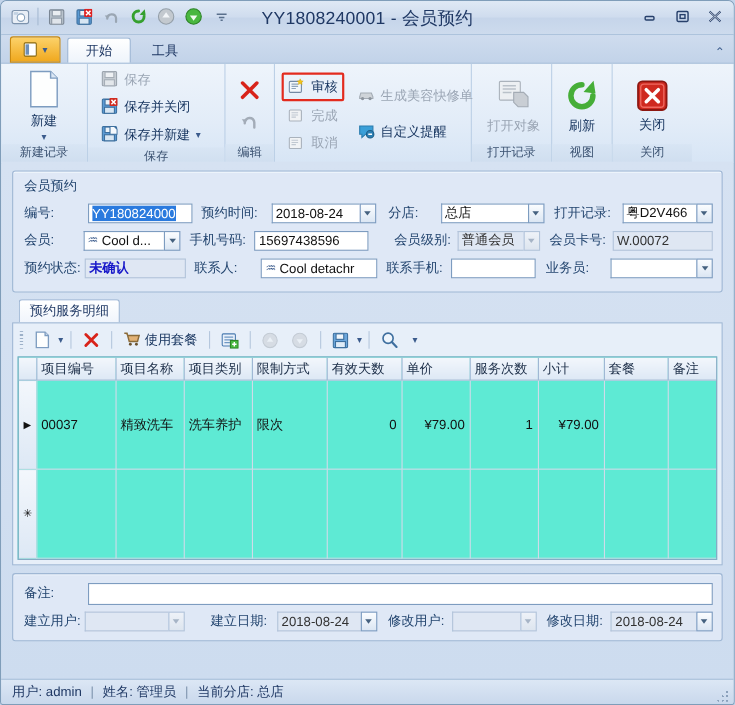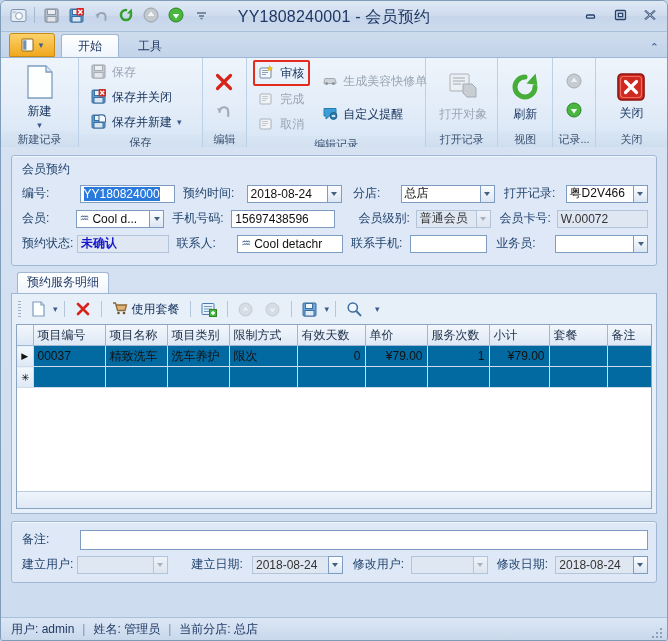--- a/index.html
+++ b/index.html
@@ -125,22 +125,22 @@
     border:1px solid #9fb7d4;background:#e7eff9;padding:4px;
   }
   .gtoolbar{display:flex;align-items:center;height:22px;gap:3px;padding-left:2px;}
   .tbtn{width:22px;height:20px;display:flex;align-items:center;justify-content:center;cursor:pointer;border:1px solid transparent;border-radius:2px;}
   .tbtn.dis{cursor:default;opacity:.55;}
   .tsep{width:1px;height:16px;background:#b5c7dd;margin:0 3px;}
   .tlabelbtn{display:flex;align-items:center;gap:4px;padding:0 4px;height:20px;cursor:pointer;font-size:12px;color:#13315c;}
   .grip{width:3px;height:16px;margin-right:2px;
         background:repeating-linear-gradient(to bottom,#9cb0c8 0 1px,transparent 1px 3px);}
   .dgrid{
-    margin-top:4px;border:1px solid #8aa5c4;background:#0369a1;height:185px;box-sizing:border-box;overflow:hidden;
-    display:flex;flex-direction:column;
+    margin-top:4px;border:1px solid #8aa5c4;background:#5eead4;height:185px;box-sizing:border-box;overflow:hidden;
+    display:flex;flex-direction:row;
   }
   table.dg{border-collapse:collapse;width:100%;table-layout:fixed;font-size:12px;}
   table.dg th{
     background:linear-gradient(to bottom,#f3f7fc,#dde8f5);
     border-right:1px solid #9fb7d4;border-bottom:1px solid #9fb7d4;
     font-weight:normal;color:#1b2d47;height:20px;padding:0 4px;text-align:left;
   }
   table.dg td{
     border-right:1px solid #cfdbe9;border-bottom:1px solid #cfdbe9;
     height:20px;padding:0 4px;color:#111;overflow:hidden;white-space:nowrap;
@@ -393,21 +393,20 @@
               <svg width="16" height="14" viewBox="0 0 16 14">
                   <path d="M2 1.5 H14 V9 H7.5 L4 12 V9 H2 Z" fill="#3a9fd8" stroke="#2a7cae"></path>
                   <circle cx="11.5" cy="9" r="3.4" fill="#2b7fb4" stroke="#1d5e88"></circle>
                   <path d="M9.8 9 H13.2" stroke="#fff" stroke-width="1.4"></path>
                 </svg>
             </span>
             <span>自定义提醒</span>
           </div>
         </div>
       </div>
-      <div class="rlabel">编辑记录</div>
     </div>
 
     <div class="rgroup" style="width:72px">
       <div class="rbody" style="justify-content:flex-end">
         <div class="bigbtn">
           <svg width="34" height="32" viewBox="0 0 34 32">
               <rect x="4" y="3" width="19" height="17" rx="1" fill="#eceff2" stroke="#aab2bb"></rect>
               <path d="M7 7 H19 M7 10 H19 M7 13 H15" stroke="#b9c1c9" stroke-width="1.4"></path>
               <path d="M17 13 L26 13 L30 17 L30 26 L21 26 L17 22 Z" fill="#c9ced4" stroke="#a3abb4"></path>
             </svg>
@@ -423,43 +422,20 @@
           <svg width="32" height="32" viewBox="0 0 32 32">
               <path d="M26 16 A10 10 0 1 1 16 6" stroke="#46ae38" stroke-width="5" fill="none" stroke-linecap="round"></path>
               <path d="M26.6 2.5 L28.4 14 L17.5 12.6 Z" fill="#46ae38"></path>
             </svg>
           <span class="lbl">刷新</span>
         </div>
       </div>
       <div class="rlabel">视图</div>
     </div>
 
-    <div class="rgroup" style="width:42px">
-      <div class="rbody" style="justify-content:center">
-        <div class="smallcol" style="align-items:center;gap:5px">
-          <div class="smallbtn disabled" style="padding:0">
-            <span class="ic">
-              <svg width="16" height="16" viewBox="0 0 16 16">
-                  <circle cx="8" cy="8" r="7" fill="#c7ccd2" stroke="#a4acb5"></circle>
-                  <path d="M8 4.4 L11.2 9 L4.8 9 Z" fill="#eef1f4"></path>
-                </svg>
-            </span>
-          </div>
-          <div class="smallbtn" style="padding:0">
-            <span class="ic">
-              <svg width="16" height="16" viewBox="0 0 16 16">
-                  <circle cx="8" cy="8" r="7" fill="#49b73f" stroke="#2f8428"></circle>
-                  <path d="M8 11.6 L4.8 7 L11.2 7 Z" fill="#f0fbef"></path>
-                </svg>
-            </span>
-          </div>
-        </div>
-      </div>
-      <div class="rlabel">记录...</div>
-    </div>
 
     <div class="rgroup" style="width:72px">
       <div class="rbody" style="justify-content:center">
         <div class="bigbtn" style="width:48px">
           <svg width="30" height="30" viewBox="0 0 30 30">
               <rect x="2" y="2" width="26" height="26" rx="4" fill="#cf2a20" stroke="#8d1711" stroke-width="1.6"></rect>
               <rect x="4.5" y="4.5" width="21" height="21" rx="3" fill="none" stroke="#ef6a60" stroke-width="1.2"></rect>
               <path d="M9.5 9.5 L20.5 20.5 M20.5 9.5 L9.5 20.5" stroke="#fff" stroke-width="3.2" stroke-linecap="round"></path>
             </svg>
           <span class="lbl">关闭</span>

